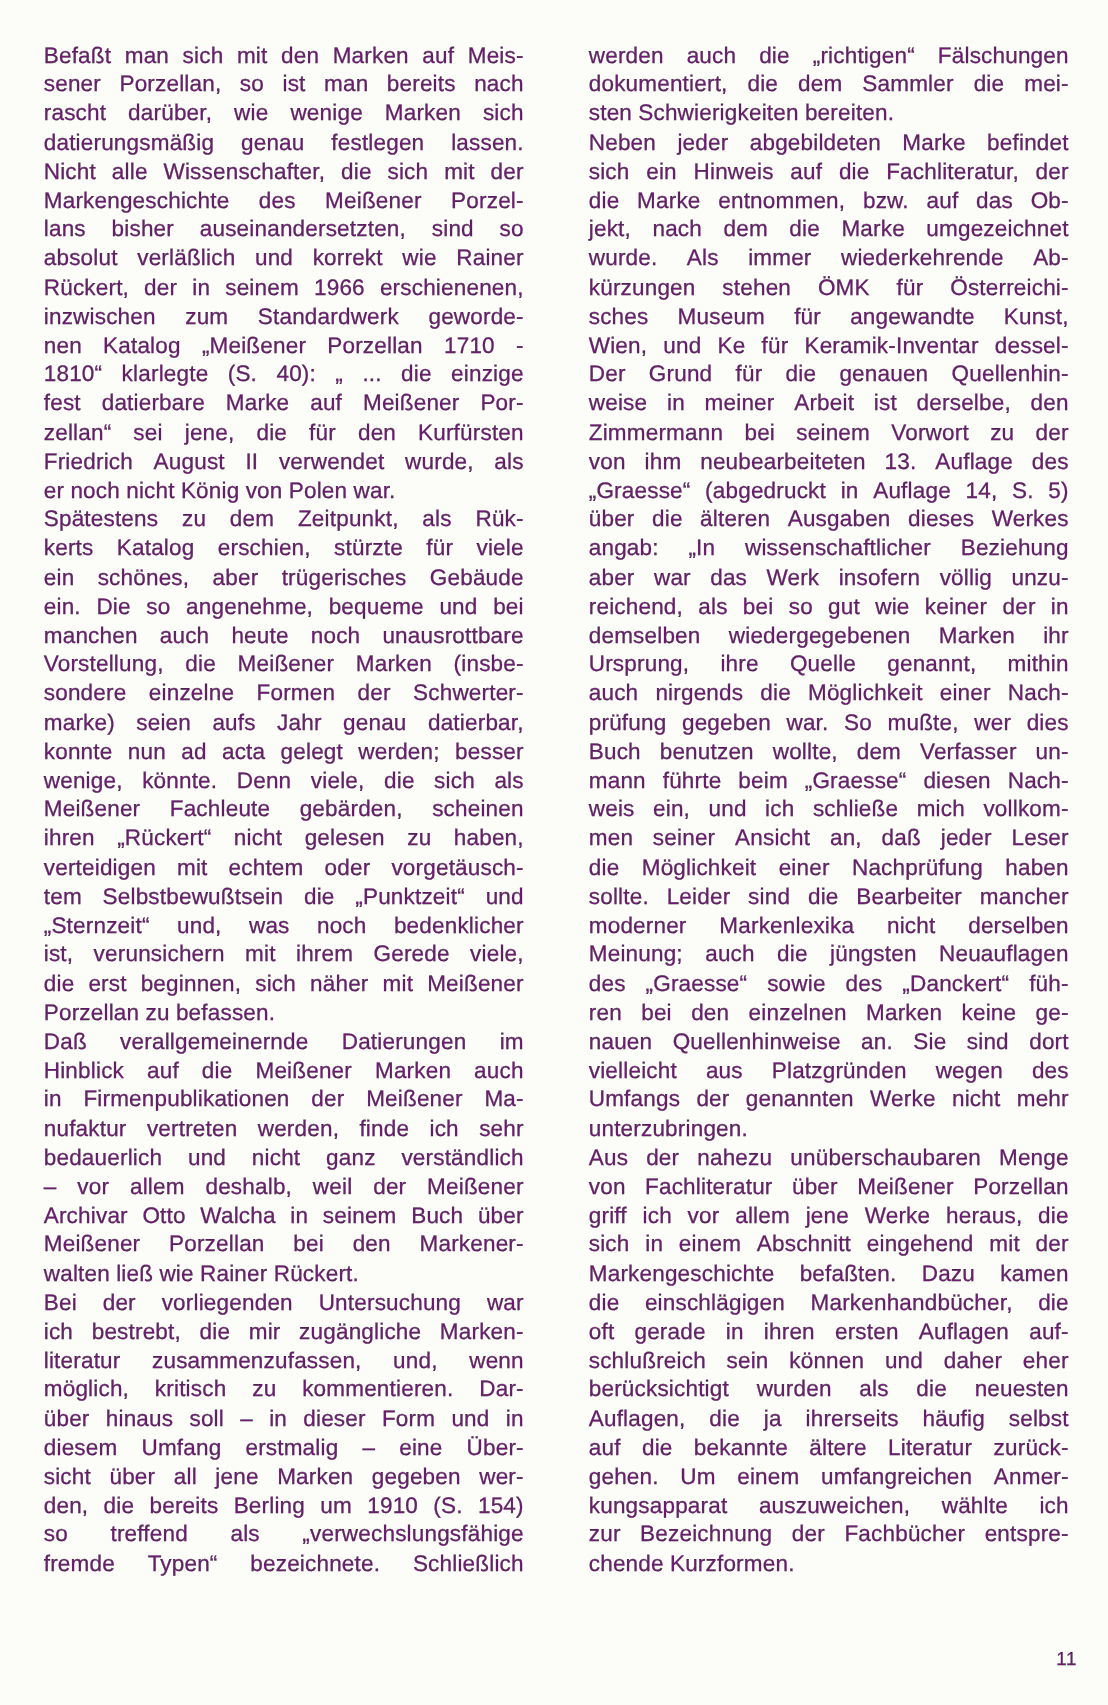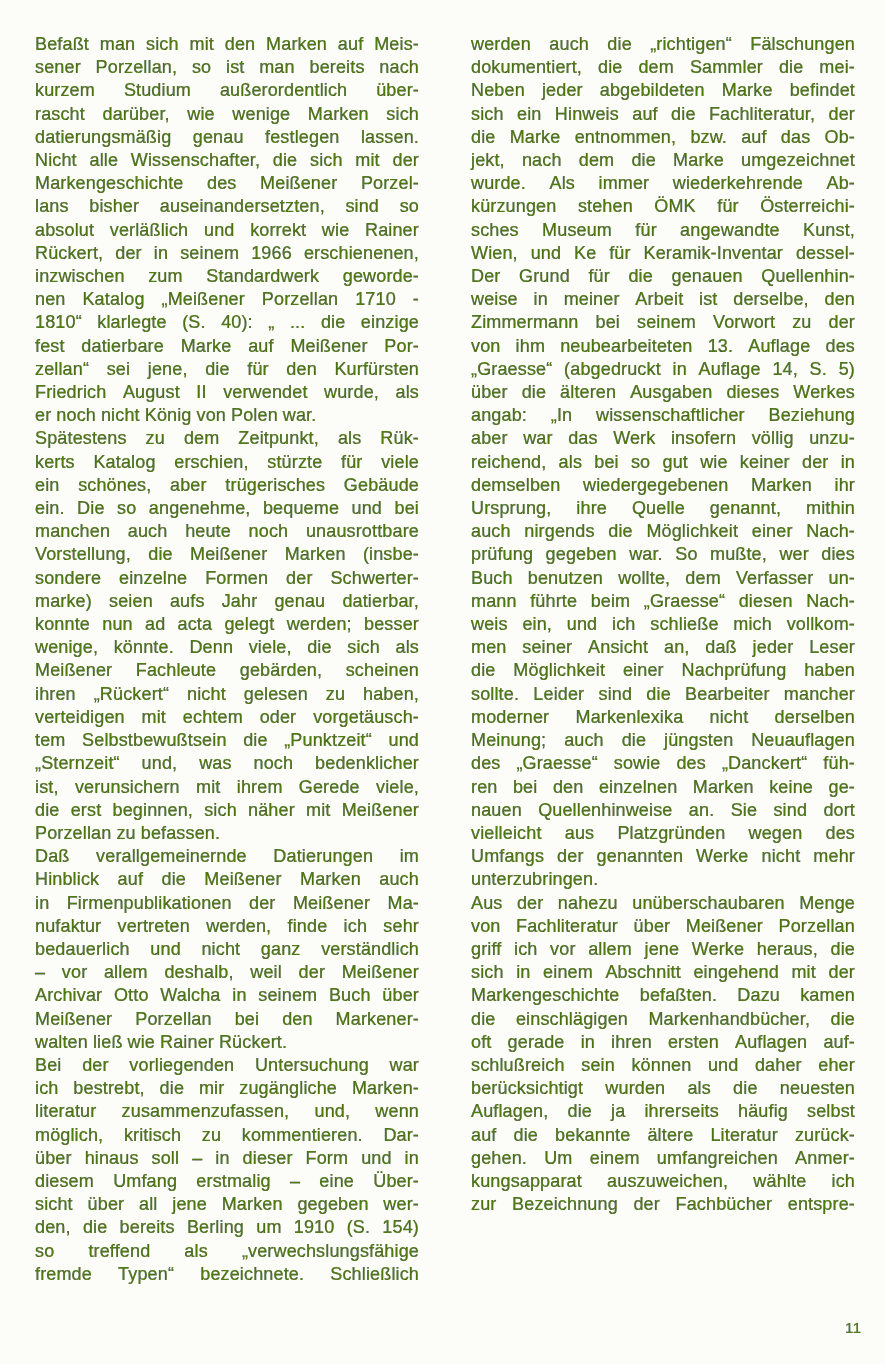--- a/index.html
+++ b/index.html
@@ -9,21 +9,21 @@
     height: 1364px;
     overflow: hidden;
     background: #fcfcf9;
   }
   .page {
     position: relative;
     width: 886px;
     height: 1364px;
     background: #fcfcf9;
     font-family: "Liberation Sans", "DejaVu Sans", sans-serif;
-    color: #4d7c0f;
+    color: #701a75;
     -webkit-text-stroke: 0.2px #1e1e1e;
   }
   .columns {
     position: absolute;
     top: 33px;
     left: 35px;
     display: flex;
     column-gap: 52px;
   }
   .col { width: 384px; }
@@ -72,26 +72,20 @@
           <div class="line">
             <span>sener</span>
             <span>Porzellan,</span>
             <span>so</span>
             <span>ist</span>
             <span>man</span>
             <span>bereits</span>
             <span>nach</span>
           </div>
           <div class="line">
-            <span>kurzem</span>
-            <span>Studium</span>
-            <span>außerordentlich</span>
-            <span>über-</span>
-          </div>
-          <div class="line">
             <span>rascht</span>
             <span>darüber,</span>
             <span>wie</span>
             <span>wenige</span>
             <span>Marken</span>
             <span>sich</span>
           </div>
           <div class="line">
             <span>datierungsmäßig</span>
             <span>genau</span>
@@ -494,20 +488,25 @@
             <span>Fälschungen</span>
           </div>
           <div class="line">
             <span>dokumentiert,</span>
             <span>die</span>
             <span>dem</span>
             <span>Sammler</span>
             <span>die</span>
             <span>mei-</span>
           </div>
+          <div class="line end">
+            <span>sten</span>
+            <span>Schwierigkeiten</span>
+            <span>bereiten.</span>
+          </div>
         </div>
         <div class="para">
           <div class="line">
             <span>Neben</span>
             <span>jeder</span>
             <span>abgebildeten</span>
             <span>Marke</span>
             <span>befindet</span>
           </div>
           <div class="line">
@@ -878,17 +877,21 @@
             <span>wählte</span>
             <span>ich</span>
           </div>
           <div class="line">
             <span>zur</span>
             <span>Bezeichnung</span>
             <span>der</span>
             <span>Fachbücher</span>
             <span>entspre-</span>
           </div>
+          <div class="line end">
+            <span>chende</span>
+            <span>Kurzformen.</span>
+          </div>
         </div>
       </div>
   </div>
   <div class="page-number">11</div>
 </div>
 
 </body></html>

